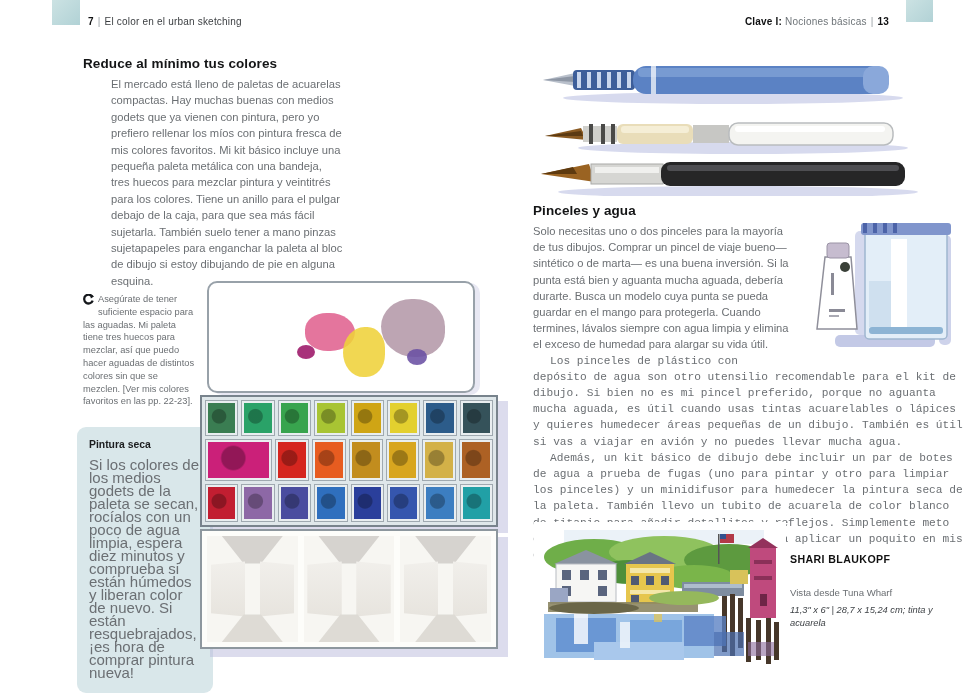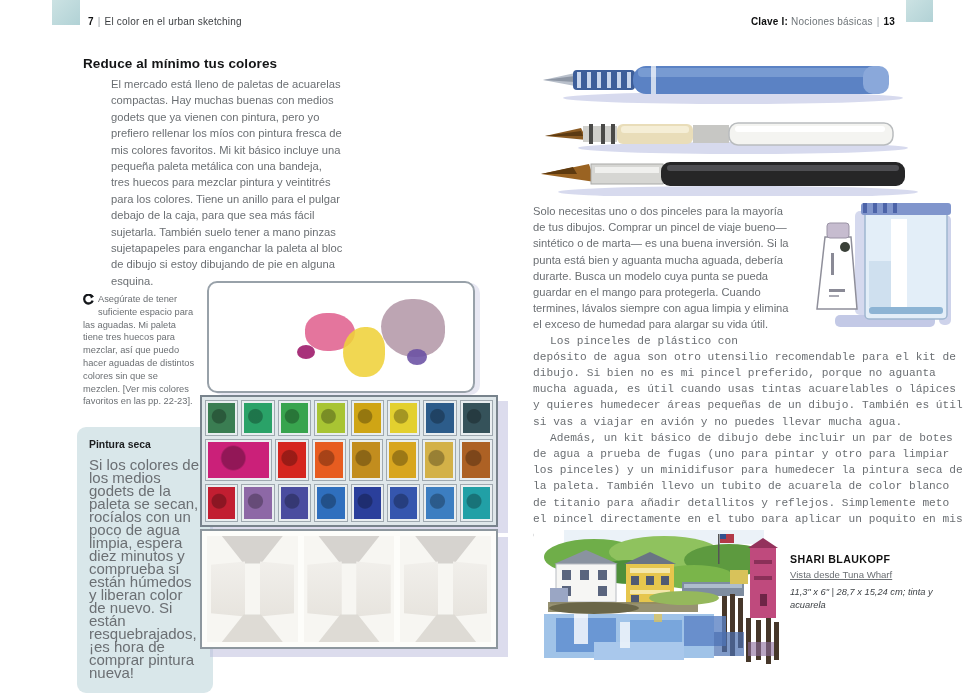--- a/index.html
+++ b/index.html
@@ -7,21 +7,21 @@
     font-family:"Liberation Sans", sans-serif; }
   .spread { position:relative; width:980px; height:700px; background:#fff; }
 
   
   .corner-tab { position:absolute; top:0; background:linear-gradient(135deg,#c6dfe0,#a9cdd1);
     opacity:.9; }
   #tab-left  { left:52px;  width:28px; height:25px; }
   #tab-right { left:906px; width:27px; height:22px; }
   .runhead { position:absolute; top:16px; font-size:10px; color:#3c3f42; letter-spacing:.2px; }
   #runhead-left { left:88px; }
-  #runhead-right { right:85px; text-align:right; }
+  #runhead-right { right:91px; text-align:right; }
   .runhead b { color:#101112; font-weight:bold; }
   .runhead .sep { color:#9aa0a5; margin:0 4px; }
   .runhead .light { color:#6e7478; }
 
   
   .col-left { position:absolute; left:83px; top:56px; width:260px; }
   h2.head { font-size:13.5px; font-weight:bold; color:#141516; margin-bottom:5px;
     letter-spacing:.1px; }
   p.body { font-size:11.2px; line-height:16.4px; color:var(--body-text);margin-left:28px; }
 
@@ -67,21 +67,21 @@
   .col-right p { font-size:11.2px; line-height:16.2px; color:var(--body-text); }
   .col-right p.indent { text-indent:17px;font-family:Liberation Mono, monospace; }
   .float-ill { float:right; width:158px; height:138px; margin:-6px 0 2px 10px; }
 
   .harbor { position:absolute; left:534px; top:522px; }
 
   .caption { position:absolute; left:790px; top:540px; width:180px; }
   .caption .tip { font-size:9.3px; line-height:12.8px; color:var(--body-text); }
   .caption .artist { margin-top:13px; font-size:10.6px; font-weight:bold; color:#111;
     letter-spacing:.4px; }
-  .caption .title { margin-top:4px; font-size:9.6px; color:var(--body-text);text-decoration:underline; }
+  .caption .title { margin-top:22px; font-size:9.6px; color:var(--body-text); }
   .caption .details { margin-top:6px; font-size:9.3px; font-style:italic; color:#3f4347;
     line-height:12.5px; }
 </style>
 </head>
 <body>
 
 <div class="spread">
 
   <div id="tab-left" class="corner-tab"></div>
   <div id="tab-right" class="corner-tab"></div>
@@ -205,20 +205,21 @@
       <polygon points="8,118 56,108 62,126" fill="#9a6322"></polygon>
       <polygon points="8,118 40,111 44,118" fill="#5e3a0f"></polygon>
       <rect x="58" y="108" width="72" height="20" fill="#d6d6d3" stroke="#a9aaa8" stroke-width="1"></rect>
       <rect x="62" y="111" width="64" height="6" fill="#f0f0ee"></rect>
       <rect x="128" y="106" width="244" height="24" rx="9" fill="#262627"></rect>
       <rect x="134" y="109" width="232" height="6" rx="3" fill="#4e4e52"></rect>
     </svg>
   </div>
 
   <div class="col-right">
+    <h2 class="head">Pinceles y agua</h2>
     <div class="float-ill">
       <svg width="158" height="138" viewBox="0 0 158 138">
         <rect x="28" y="118" width="100" height="12" rx="5" fill="#b9c0e2" opacity=".85"></rect>
         <rect x="132" y="18" width="12" height="110" rx="5" fill="#b9c0e2" opacity=".7"></rect>
         <rect x="48" y="14" width="14" height="104" rx="5" fill="#b9c0e2" opacity=".6"></rect>
 
         <rect x="58" y="14" width="82" height="108" rx="4" fill="#e3eef8" stroke="#9fb6cf" stroke-width="1.5"></rect>
         <rect x="54" y="6" width="90" height="12" rx="3" fill="#8095cc"></rect>
         <rect x="56" y="6" width="4" height="10" fill="#4c63a8"></rect>
           <rect x="66" y="6" width="4" height="10" fill="#4c63a8"></rect>

